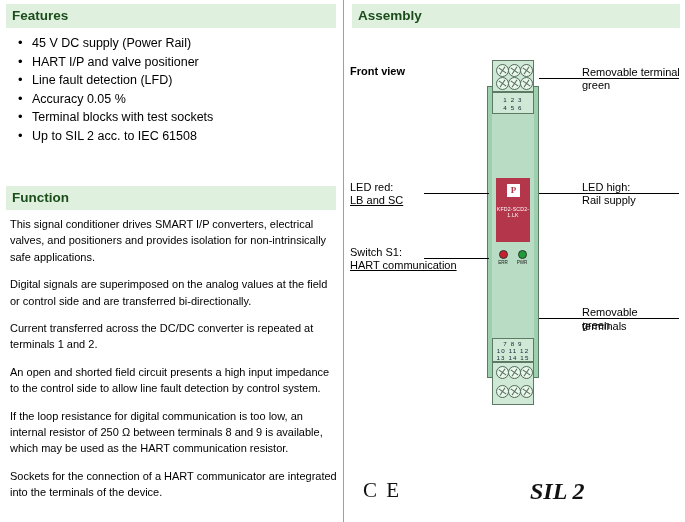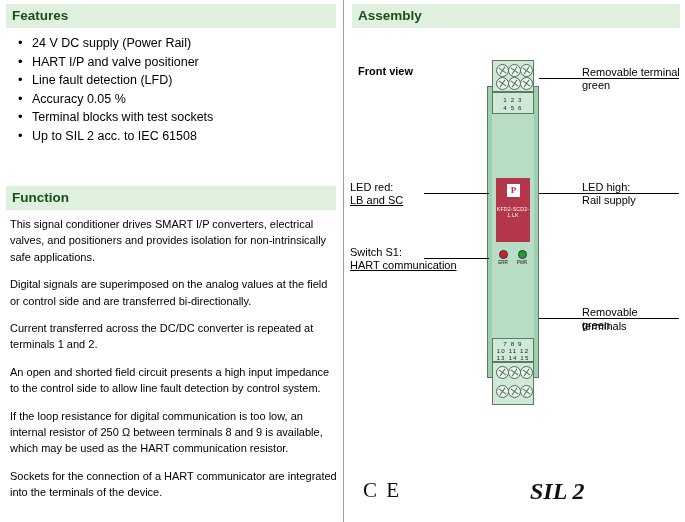--- a/index.html
+++ b/index.html
@@ -90,21 +90,21 @@
     top: 30px;
     width: 341px;
     height: 492px;
   }
   .label {
     position: absolute;
     font-size: 11px;
     line-height: 13.5px;
     color: #000;
   }
-  .label.bold { font-weight: bold; margin-left: 8px; }
+  .label.bold { font-weight: bold; }
   .label.u { text-decoration: underline; }
 
   .lead {
     position: absolute;
     background: #000;
     height: 1px;
   }
 
   
   .device {
@@ -272,21 +272,21 @@
 </head>
 <body>
 
 <div class="page">
 
   <div class="divider"></div>
 
   <div class="sec-head features">Features</div>
 
   <ul class="features-list">
-    <li>24 V DC supply (Power Rail)</li>
+    <li>45 V DC supply (Power Rail)</li>
     <li>HART I/P and valve positioner</li>
     <li>Line fault detection (LFD)</li>
     <li>Accuracy 0.05 %</li>
     <li>Terminal blocks with test sockets</li>
     <li>Up to SIL 2 acc. to IEC 61508</li>
   </ul>
 
   <div class="sec-head function">Function</div>
 
   <div class="function-body">

